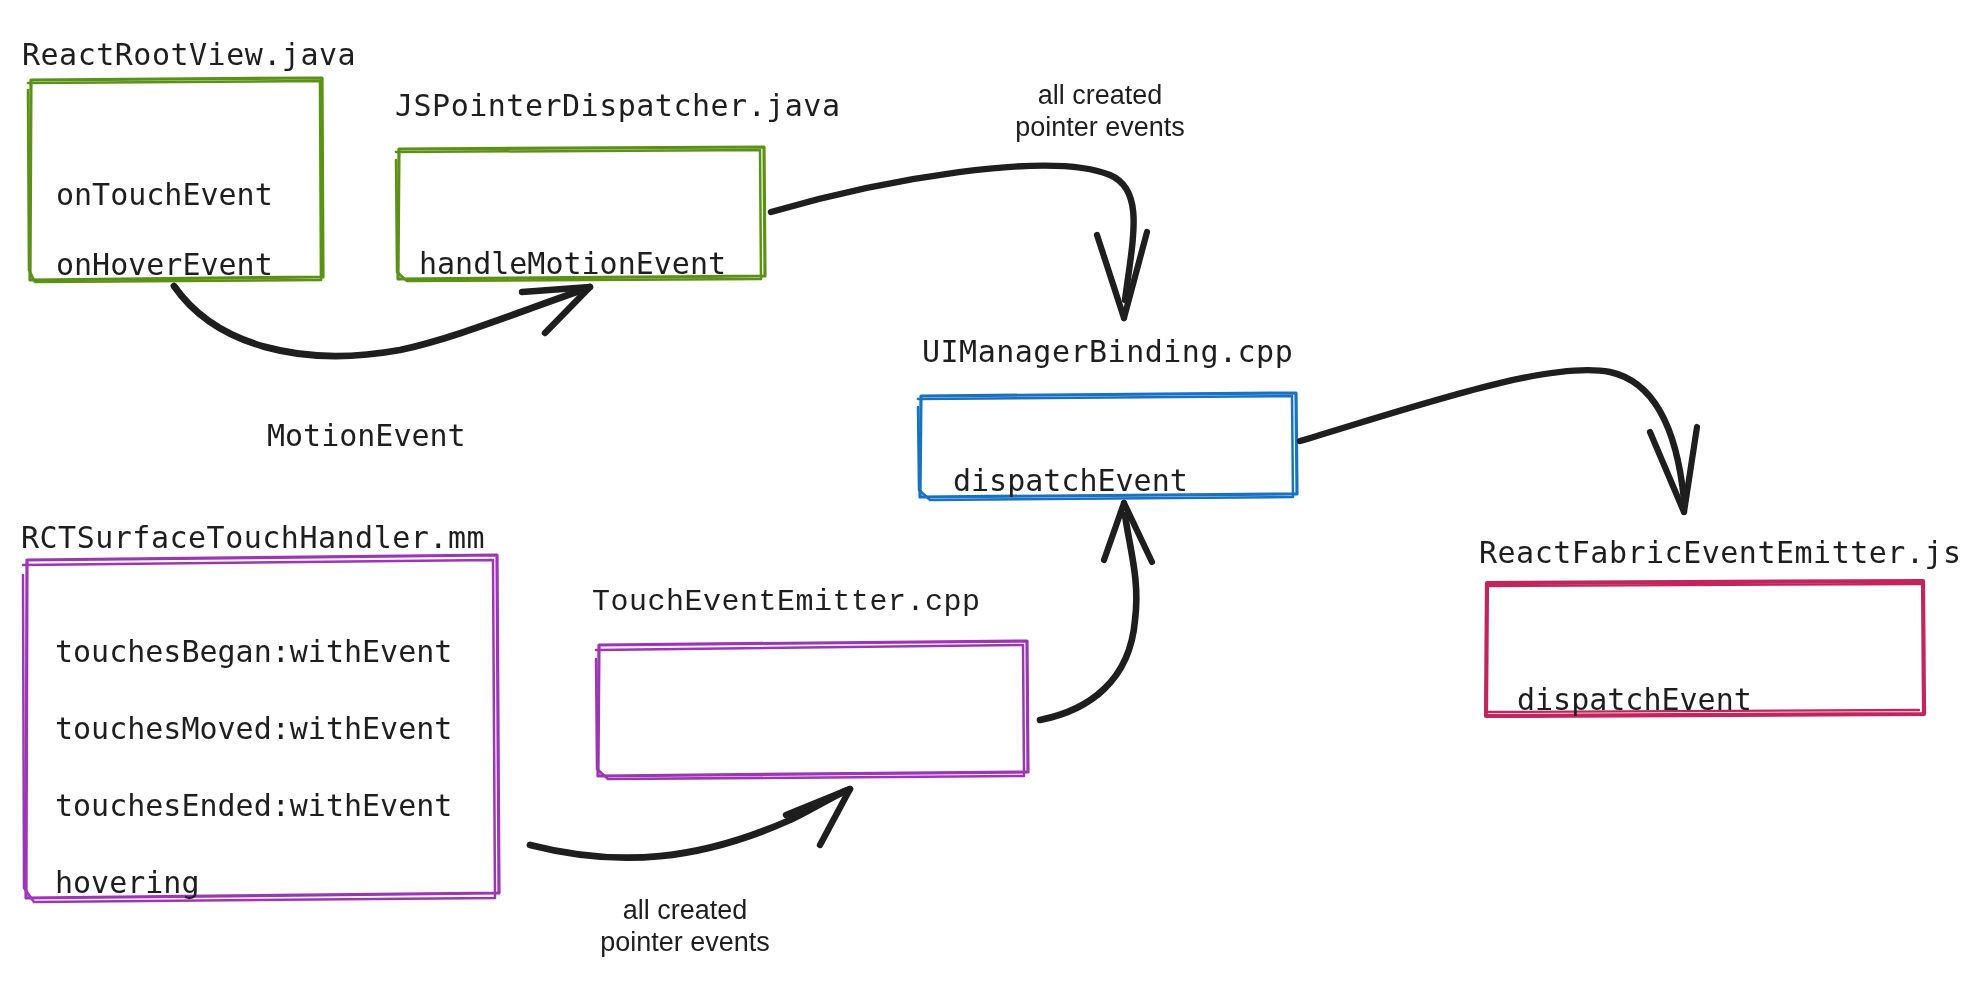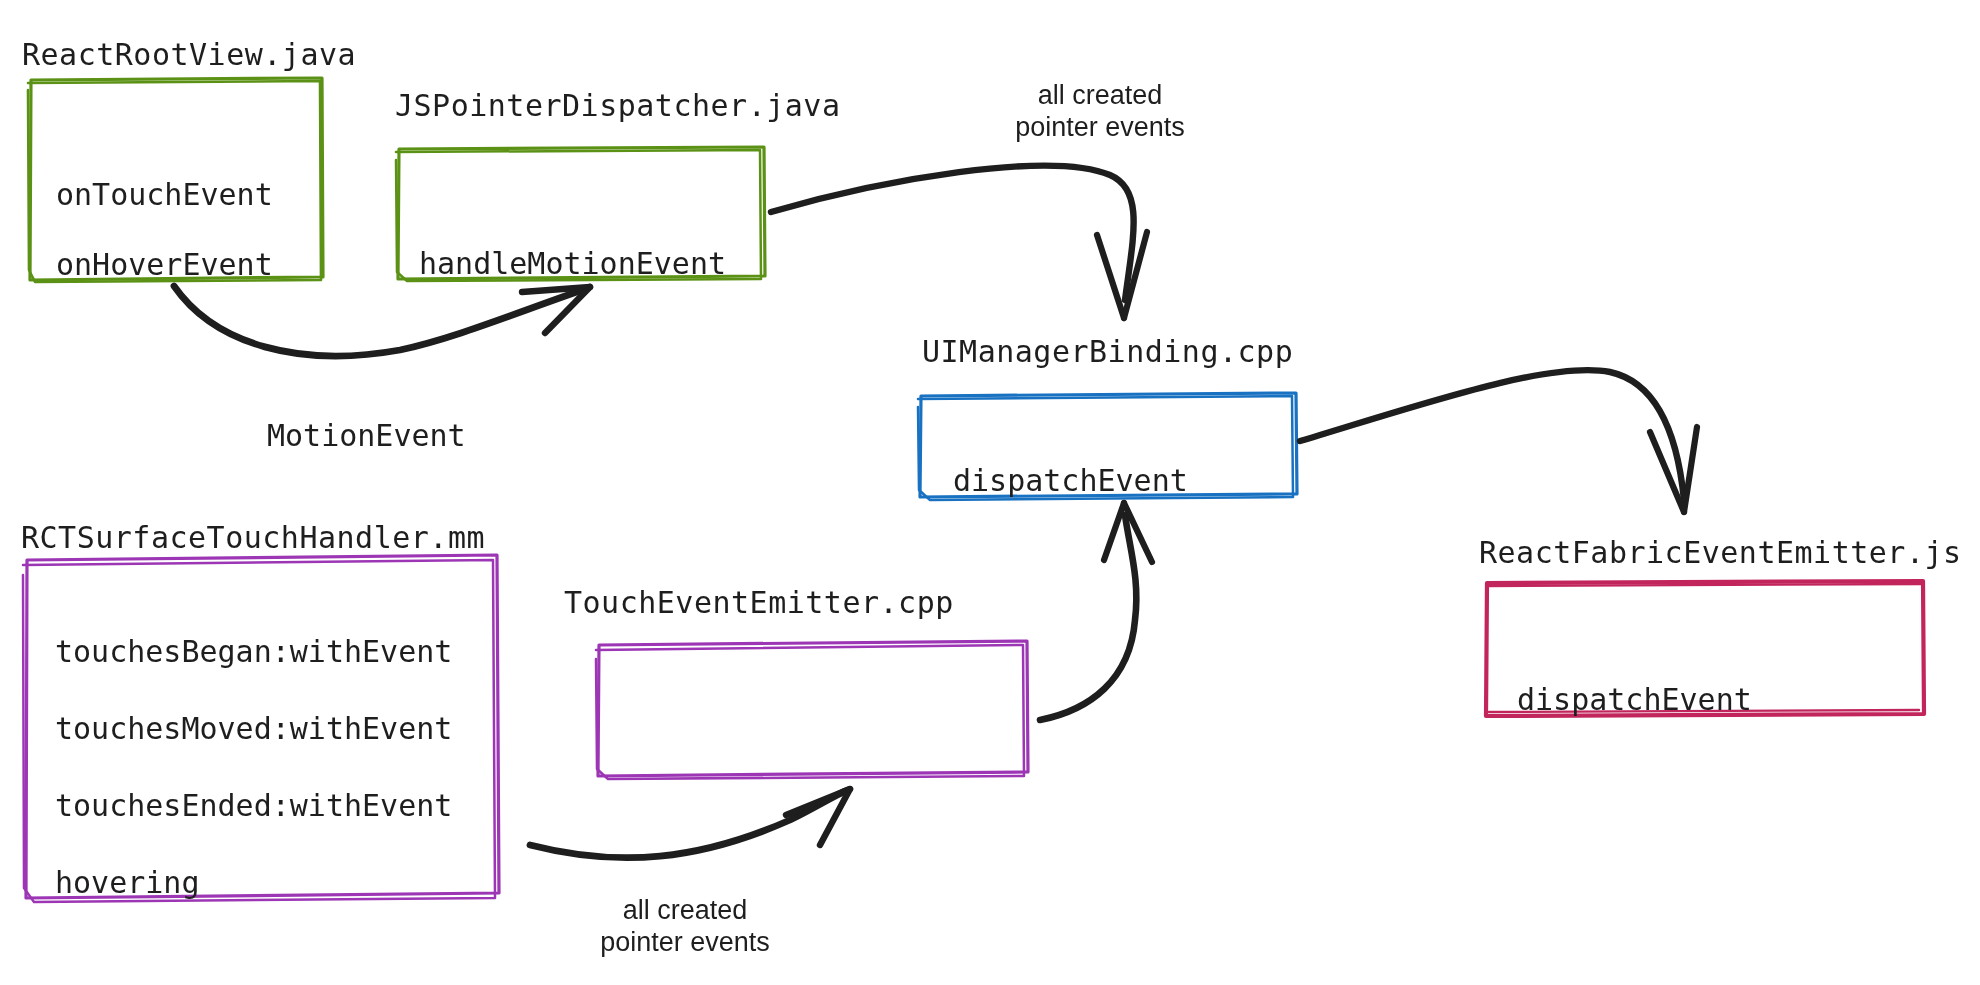--- a/index.html
+++ b/index.html
@@ -143,21 +143,21 @@
   <div class="node-label" style="left:22px; top:6px;margin-top:32px;">ReactRootView.java</div>
 
   <div class="node-label" style="left:395px; top:89px;">JSPointerDispatcher.java</div>
 
   <div class="node-label" style="left:922px; top:335px;">UIManagerBinding.cpp</div>
 
   <div class="node-label" style="left:1479px; top:521px;margin-top:15px;">ReactFabricEventEmitter.js</div>
 
   <div class="node-label" style="left:21px; top:521px;">RCTSurfaceTouchHandler.mm</div>
 
-  <div class="node-label" style="left:564px; top:586px;">TouchEventEmitter.cpp</div>
+  <div class="node-label" style="left:592px; top:586px;font-family:Liberation Mono, monospace;">TouchEventEmitter.cpp</div>
 
   <div class="box-items" style="left:56px; top:80px; width:270px; height:200px; gap:40px;">
     <div class="box-item">onTouchEvent</div>
     <div class="box-item">onHoverEvent</div>
   </div>
 
   <div class="box-items" style="left:419px; top:149px; width:345px; height:130px;">
     <div class="box-item">handleMotionEvent</div>
   </div>
 

